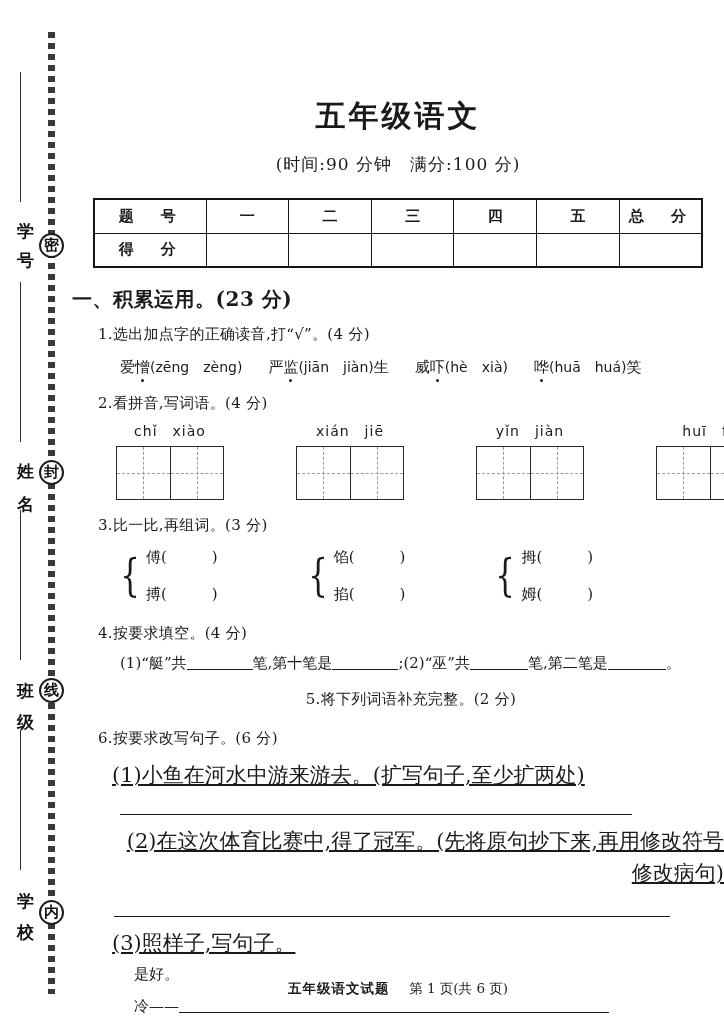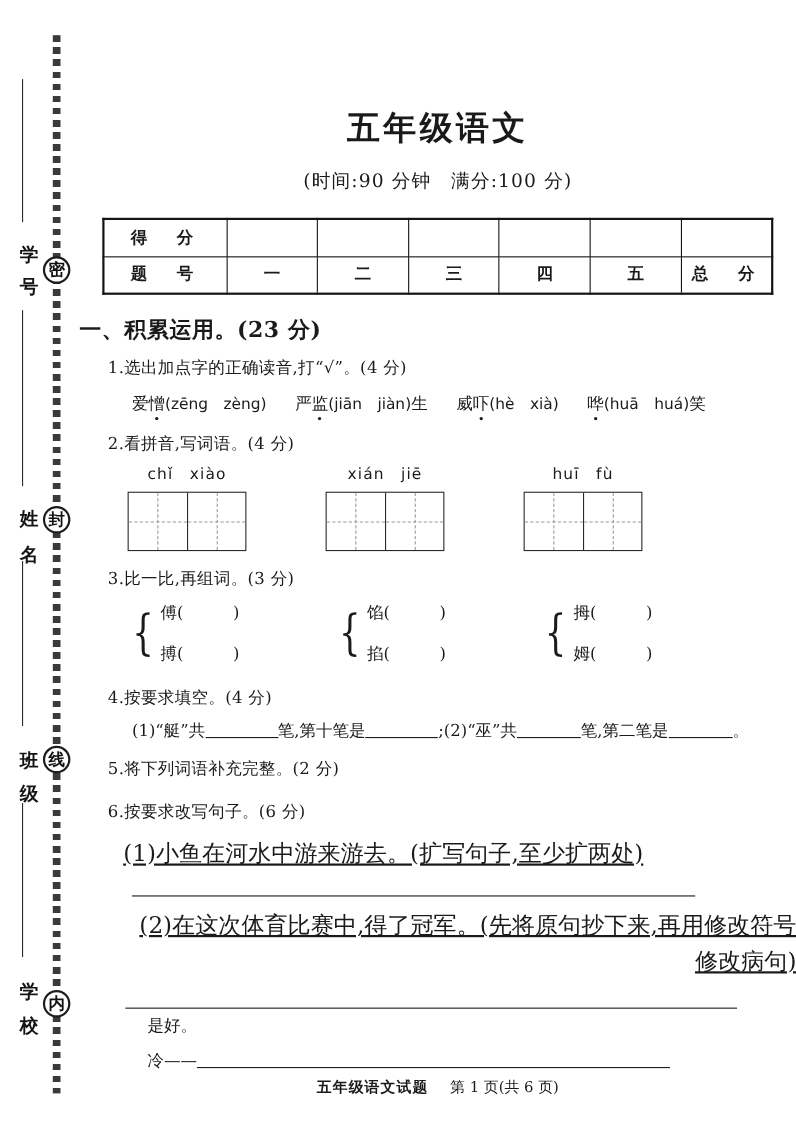--- a/index.html
+++ b/index.html
@@ -256,37 +256,37 @@
 </div>
 
 <div id="sheet">
 
   <div id="paper-title">五年级语文</div>
   <div id="paper-subtitle">(时间:90 分钟　满分:100 分)</div>
 
   <table id="score-table">
     <tbody>
         <tr>
-      <td class="hdr">得　分</td>
-      <td></td>
-      <td></td>
-      <td></td>
-      <td></td>
-      <td></td>
-      <td></td>
-    </tr>
-    <tr>
       <td class="hdr">题　号</td>
       <td class="num">一</td>
       <td class="num">二</td>
       <td class="num">三</td>
       <td class="num">四</td>
       <td class="num">五</td>
       <td>总　分</td>
     </tr>
+    <tr>
+      <td class="hdr">得　分</td>
+      <td></td>
+      <td></td>
+      <td></td>
+      <td></td>
+      <td></td>
+      <td></td>
+    </tr>
   </tbody>
     </table>
 
   <div id="content">
 
     <div class="sec-title">一、积累运用。(23 分)</div>
 
     <div class="q">1.选出加点字的正确读音,打“√”。(4 分)</div>
     <div class="dotrow">
       <div class="dotitem">
@@ -307,20 +307,27 @@
     <div class="tzg-row">
       <div class="tzg-cell">
         <div class="tzg-py">chǐ　xiào</div>
         <div class="tzg-box">
             <div class="half"></div>
             <div class="half"></div>
           </div>
       </div>
       <div class="tzg-cell">
         <div class="tzg-py">xián　jiē</div>
+        <div class="tzg-box">
+            <div class="half"></div>
+            <div class="half"></div>
+          </div>
+      </div>
+      <div class="tzg-cell">
+        <div class="tzg-py">yǐn　jiàn</div>
         <div class="tzg-box">
             <div class="half"></div>
             <div class="half"></div>
           </div>
       </div>
       <div class="tzg-cell">
         <div class="tzg-py">huī　fù</div>
         <div class="tzg-box">
             <div class="half"></div>
             <div class="half"></div>
@@ -351,27 +358,28 @@
           <span>姆(　　　)</span>
         </span>
       </div>
     </div>
 
     <div class="q" style="margin-top:16px;">4.按要求填空。(4 分)</div>
     <div class="q-body">
       <span>(1)“艇”共</span><span class="blank b-lg"></span><span>笔,第十笔是</span><span class="blank b-lg"></span><span>;(2)“巫”共</span><span class="blank b-md"></span><span>笔,第二笔是</span><span class="blank b-md"></span><span>。</span>
     </div>
 
-    <div class="q" style="margin-top:12px;">5.将下列词语补充完整。(2 分)</div>
+    <div class="q" style="margin-top:12px;text-align:center;">5.将下列词语补充完整。(2 分)</div>
 
     <div class="q" style="margin-top:16px;">6.按要求改写句子。(6 分)</div>
     <div class="sub">(1)小鱼在河水中游来游去。(扩写句子,至少扩两处)</div>
     <div class="answer-line" style="margin-top:22px;"></div>
     <div class="sub" style="margin-top:10px;text-align:right;">(2)在这次体育比赛中,得了冠军。(先将原句抄下来,再用修改符号修改病句)</div>
     <div class="answer-line wide" style="margin-top:26px;"></div>
+    <div class="sub" style="margin-top:10px;">(3)照样子,写句子。</div>
     <div class="q-body" style="margin-top:4px; padding-left:62px;">是好。</div>
     <div class="q-body" style="margin-top:8px; padding-left:62px; white-space:nowrap;">
       <span>冷——</span><span class="blank b-xl"></span>
     </div>
 
   </div>
 
   <div id="footer">
     <span>五年级语文试题</span>
     <span class="pg" style="margin-left:14px;">第 1 页(共 6 页)</span>

